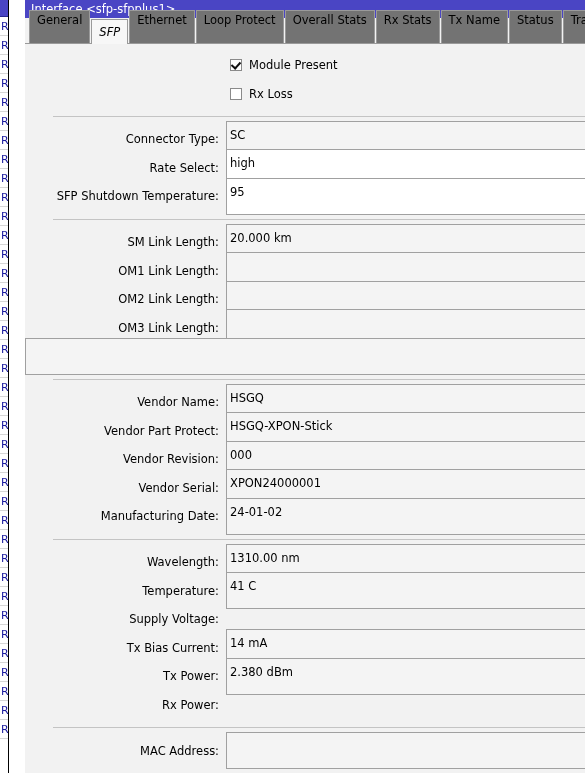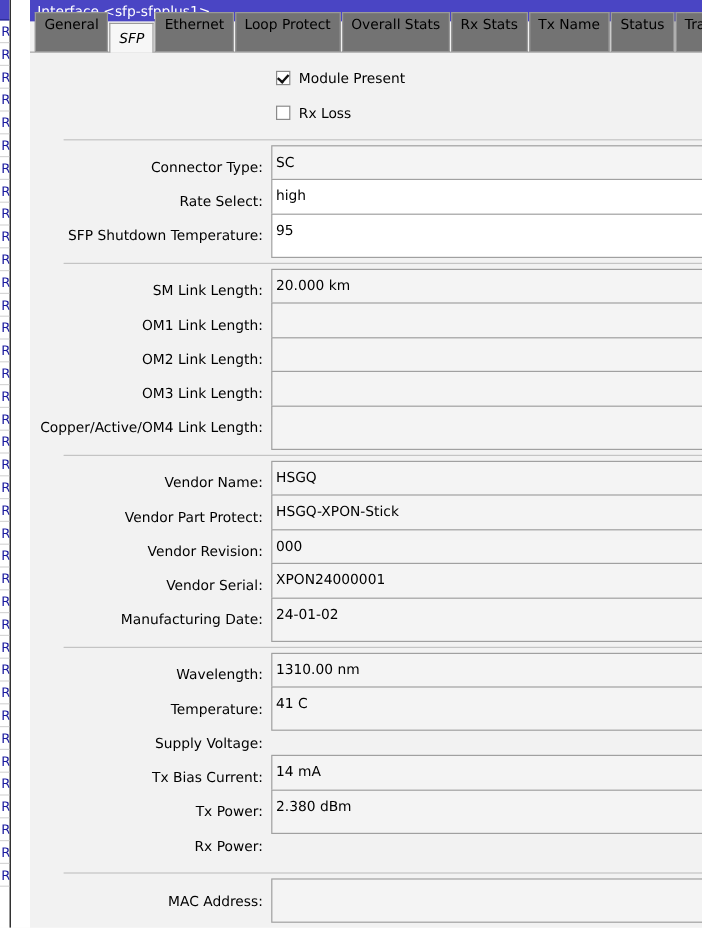--- a/index.html
+++ b/index.html
@@ -291,21 +291,20 @@
       </div>
       <div class="field-row">
         <div class="field-label">OM2 Link Length:</div>
         <div class="field-input readonly"></div>
       </div>
       <div class="field-row">
         <div class="field-label">OM3 Link Length:</div>
         <div class="field-input readonly"></div>
       </div>
       <div class="field-row">
-        <div class="field-label">Copper/Active/OM4 Link Length:</div>
         <div class="field-input readonly"></div>
       </div>
       <div class="sep-wrap">
         <div class="line"></div>
       </div>
       <div class="field-row">
         <div class="field-label">Vendor Name:</div>
         <div class="field-input readonly">HSGQ</div>
       </div>
       <div class="field-row">

